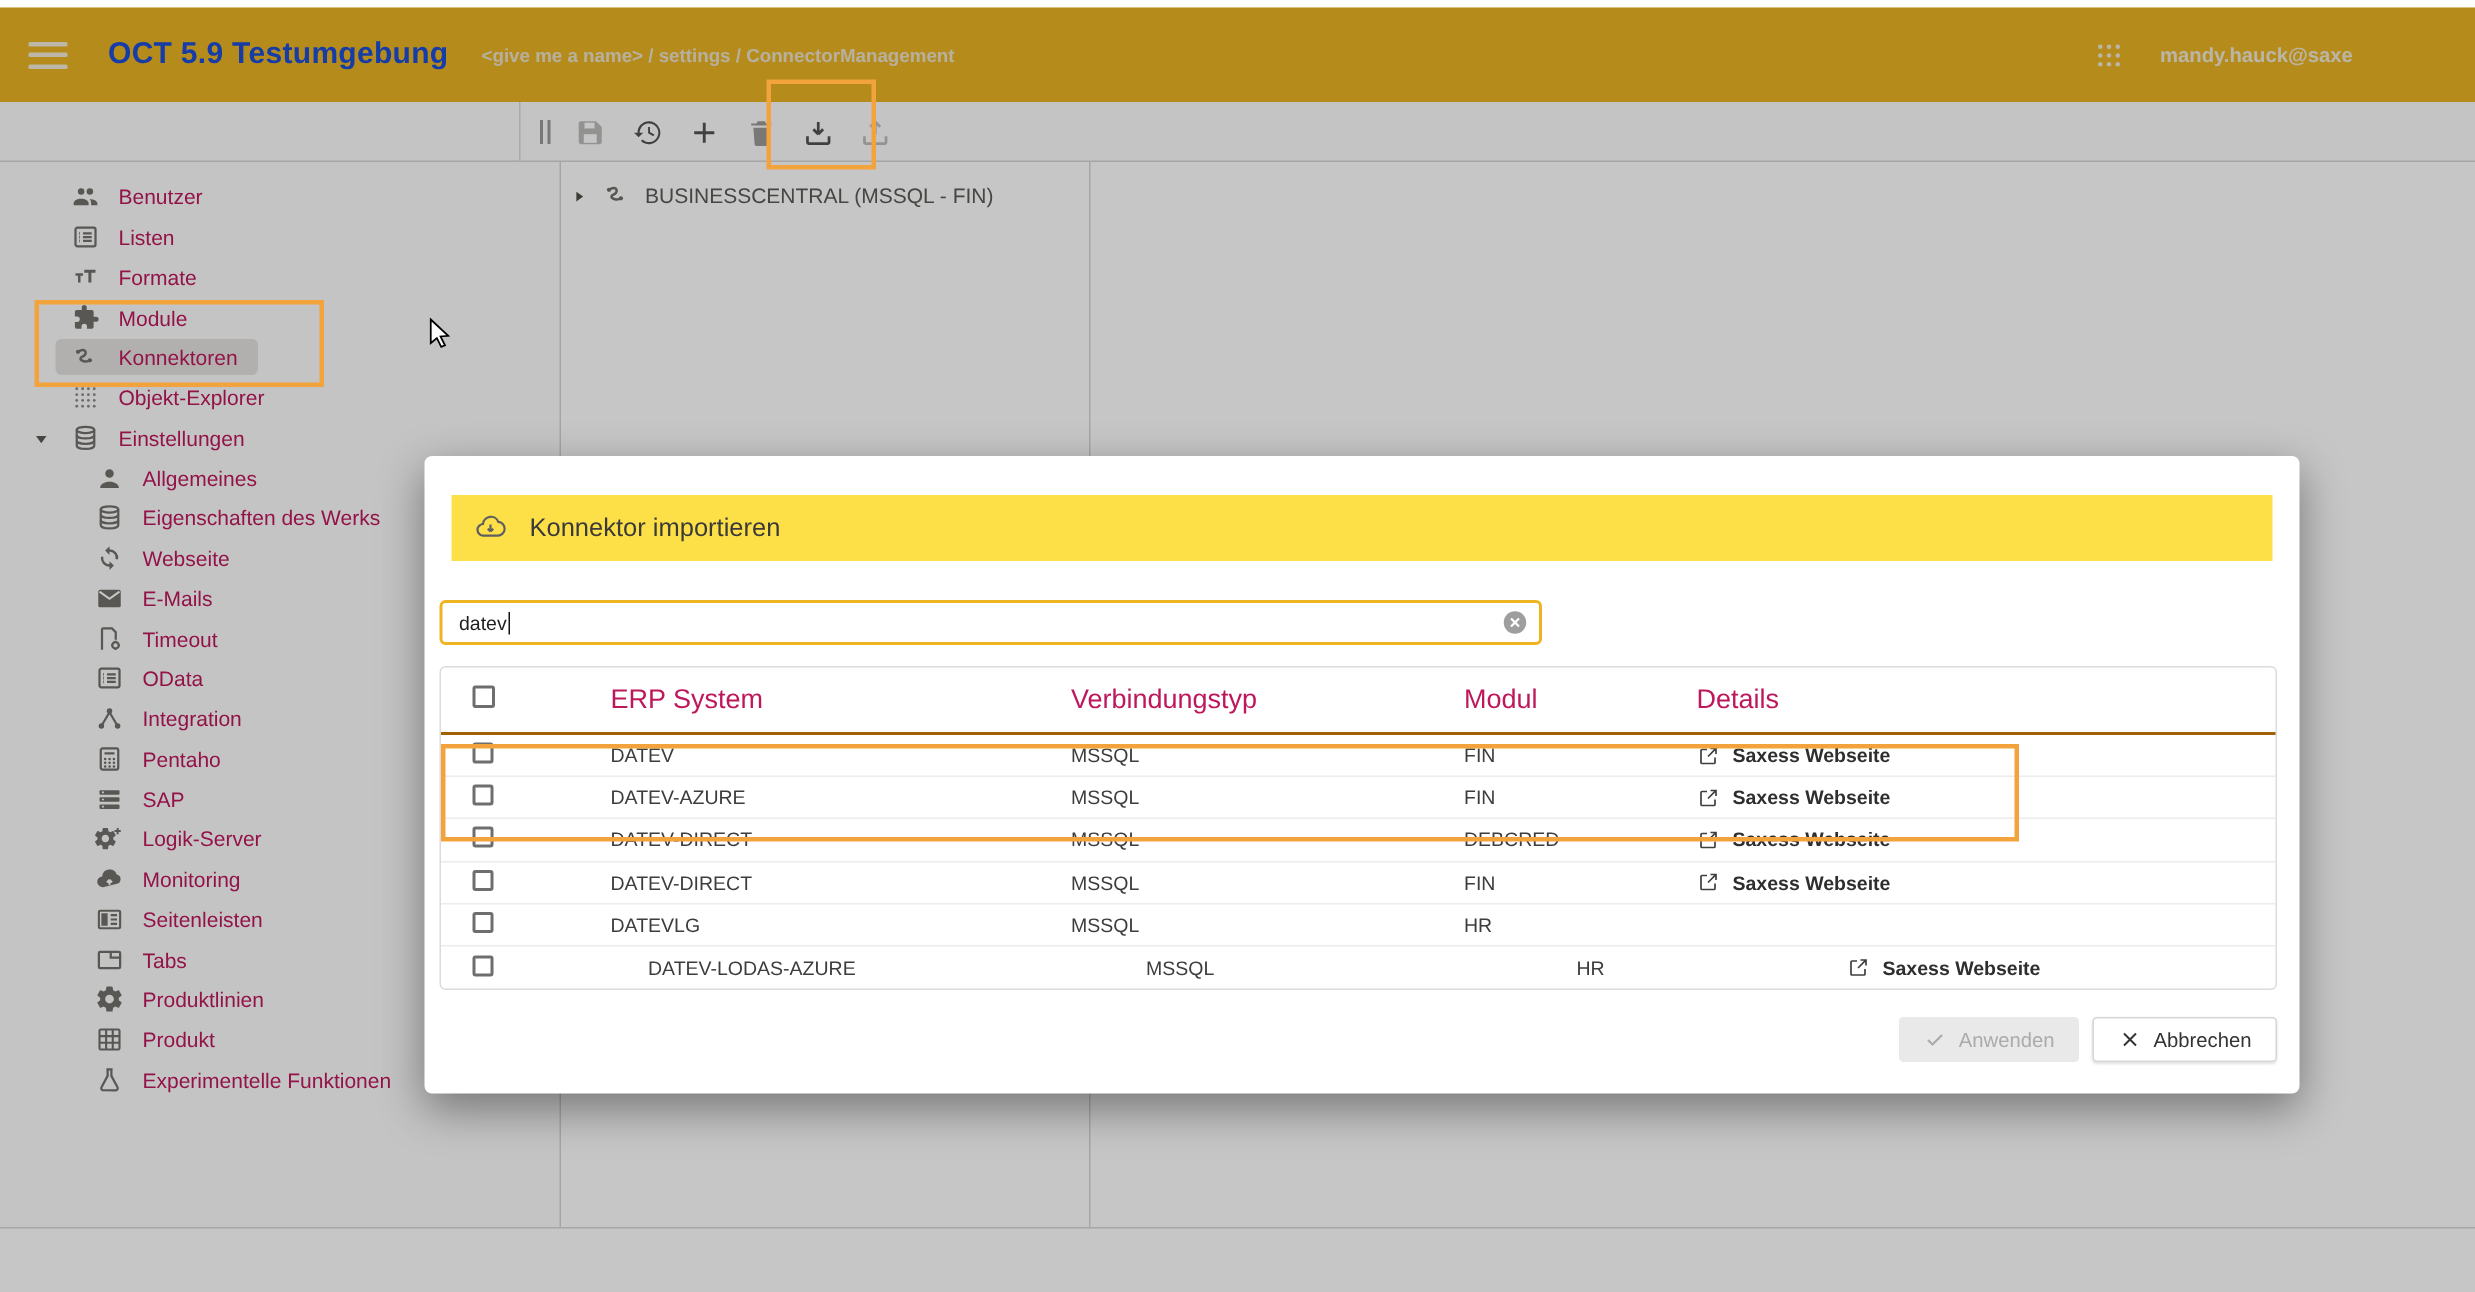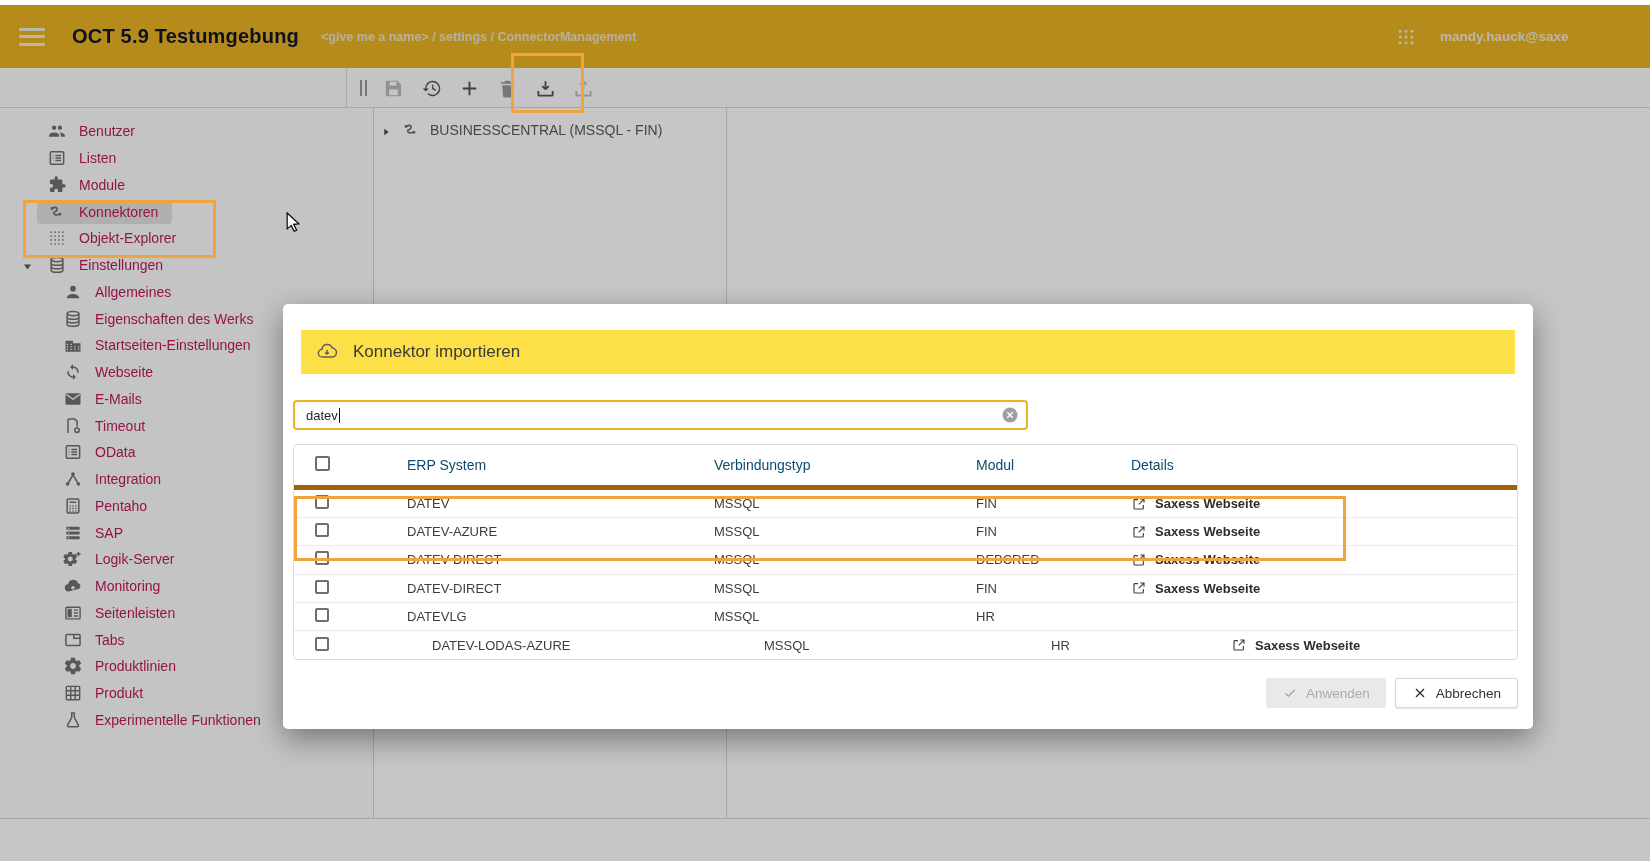--- a/index.html
+++ b/index.html
@@ -6,21 +6,21 @@
   html,body { width:1650px; height:861px; overflow:hidden; background:#fff;
               font-family:"Liberation Sans", sans-serif; }
   .screen { position:relative; width:1650px; height:861px; background:#fff; }
 
   
   .appbar { position:absolute; left:0; top:5px; width:1650px; height:63px;
             background:#eab525; display:flex; align-items:center; }
   .hamburger { width:26px; height:18px; margin-left:19px; display:flex; flex-direction:column;
                justify-content:space-between; cursor:pointer; }
   .hamburger span { display:block; height:3px; background:#f2ecd9; border-radius:1px; }
-  .app-title { margin-left:27px; font-size:20px; font-weight:700; color:#0f172a; letter-spacing:.2px; }
+  .app-title { margin-left:27px; font-size:20px; font-weight:700; color:#1d4ed8; letter-spacing:.2px; }
   .crumb { margin-left:22px; font-size:12.5px; font-weight:700; color:#ece3cc; }
   .appbar-right { position:absolute; right:0; top:0; height:63px; display:flex; align-items:center; }
   .apps-icon { width:20px; height:20px; color:#f0e9d6; cursor:pointer; }
   .apps-icon svg { width:20px; height:20px; }
   .email { margin-left:24px; width:210px; overflow:hidden; white-space:nowrap;
            font-size:13.5px; font-weight:700; color:#f1ead8; }
 
   
   .toolbar { position:absolute; left:0; top:68px; width:1650px; height:40px; background:#fdfdfd;
              border-bottom:1px solid #d8d6d4; }
@@ -72,21 +72,21 @@
 
   .search-box { position:absolute; left:10px; top:96px; width:735px; height:30px; border:2px solid #efb424;
                 border-radius:4px; background:#fff; display:flex; align-items:center; }
   .search-text { margin-left:11px; font-size:13px; color:#1f1f1f; }
   .caret { width:1px; height:15px; background:#111; margin-left:1px; }
   .clear-btn { position:absolute; right:6px; top:3px; width:20px; height:20px; border:0; background:transparent; padding:0; cursor:pointer; }
   .clear-btn svg { width:20px; height:20px; }
 
   .dtable { position:absolute; left:10px; top:140px; width:1225px; border:1px solid #dcdcdc; border-radius:4px; background:#fff; }
   .thead { display:grid; grid-template-columns:113px 307px 262px 155px 1fr; height:45px; align-items:center;
-           border-bottom:5px solid #a16207; color:#0c4a6e; font-size:14px; }
+           border-bottom:2px solid #a16207; color:#be185d; font-size:18px; }
   .trow  { display:grid; grid-template-columns:113px 307px 262px 155px 1fr; height:28.2px; align-items:center;
            font-size:13px; color:#3d3d3d; border-bottom:1px solid #ececec; }
   .trow:last-child { border-bottom:none;gap:25px; }
   .c-check { padding-left:21px; }
   .checkbox { display:inline-block; width:14px; height:14px; border:2px solid #6e6e6e; border-radius:2px; background:#fff; cursor:pointer; }
   .thead .checkbox { width:15px; height:15px; }
   .det-link { display:flex; align-items:center; text-decoration:none; cursor:pointer; }
   .ext { width:16px; height:16px; color:#3f3f3f; }
   .ext svg { width:16px; height:16px; }
   .det-label { margin-left:8px; font-size:13px; font-weight:700; color:#2e2e2e; }
@@ -189,20 +189,30 @@
     <span class="sb-pill">
       <span class="sb-icon"><svg viewBox="0 0 24 24" fill="none" stroke="currentColor" stroke-width="1.8">
               <rect x="4" y="4.5" width="16" height="15" rx="1.5"></rect>
               <path d="M10 9h7M10 12h7M10 15h7"></path>
               <path d="M7 9h.6M7 12h.6M7 15h.6" stroke-width="2.2"></path>
             </svg></span>
       <span class="sb-label">Listen</span>
     </span>
   </div>
 
+  <div class="sb-item">
+
+    <span class="sb-pill">
+      <span class="sb-icon"><svg viewBox="0 0 24 24" stroke="currentColor" fill="none">
+              <path d="M4 9.5h6M7 9.5V16" stroke-width="2"></path>
+              <path d="M11 7h9M15.5 7v9" stroke-width="2.4"></path>
+            </svg></span>
+      <span class="sb-label">Formate</span>
+    </span>
+  </div>
 
   <div class="sb-item">
 
     <span class="sb-pill">
       <span class="sb-icon"><svg viewBox="0 0 24 24" fill="currentColor">
               <path d="M20.5 11h-2V7a1.5 1.5 0 0 0-1.5-1.5h-4v-2a2 2 0 1 0-4 0v2H5A1.5 1.5 0 0 0 3.5 7v3.8h1.7a2.2 2.2 0 1 1 0 4.4H3.5V19A1.5 1.5 0 0 0 5 20.5h3.8v-1.7a2.2 2.2 0 1 1 4.4 0v1.7H17a1.5 1.5 0 0 0 1.5-1.5v-4h2a2 2 0 1 0 0-4z"></path>
             </svg></span>
       <span class="sb-label">Module</span>
     </span>
   </div>
@@ -277,29 +287,20 @@
       <span class="sb-icon"><svg viewBox="0 0 24 24" fill="none" stroke="currentColor" stroke-width="1.8">
               <ellipse cx="12" cy="5.5" rx="7" ry="2.5"></ellipse>
               <path d="M5 5.5v4.3c0 1.4 3.1 2.5 7 2.5s7-1.1 7-2.5V5.5"></path>
               <path d="M5 9.8v4.3c0 1.4 3.1 2.5 7 2.5s7-1.1 7-2.5V9.8"></path>
               <path d="M5 14.1v4.1c0 1.4 3.1 2.5 7 2.5s7-1.1 7-2.5v-4.1"></path>
             </svg></span>
       <span class="sb-label">Eigenschaften des Werks</span>
     </span>
   </div>
 
-  <div class="sb-item indent">
-
-    <span class="sb-pill">
-      <span class="sb-icon"><svg viewBox="0 0 24 24" fill="currentColor">
-              <path d="M3 20V7h9v3h9v10H3zm3-9.5H4.5V12H6v-1.5zm0 3H4.5V15H6v-1.5zm0 3H4.5V18H6v-1.5zm4.5-6H9V12h1.5v-1.5zm0 3H9V15h1.5v-1.5zm0 3H9V18h1.5v-1.5zm4.5-3h-1.5V15H15v-1.5zm0 3h-1.5V18H15v-1.5zm4.5-3H18V15h1.5v-1.5zm0 3H18V18h1.5v-1.5z"></path>
-            </svg></span>
-      <span class="sb-label">Startseiten-Einstellungen</span>
-    </span>
-  </div>
 
   <div class="sb-item indent">
 
     <span class="sb-pill">
       <span class="sb-icon"><svg viewBox="0 0 24 24" fill="currentColor">
               <path d="M12 5V2.5L8.5 6 12 9.5V7a5 5 0 0 1 4.9 6h2A7 7 0 0 0 12 5zm0 12a5 5 0 0 1-4.9-6h-2A7 7 0 0 0 12 19v2.5l3.5-3.5L12 14.5z"></path>
             </svg></span>
       <span class="sb-label">Webseite</span>
     </span>
   </div>

